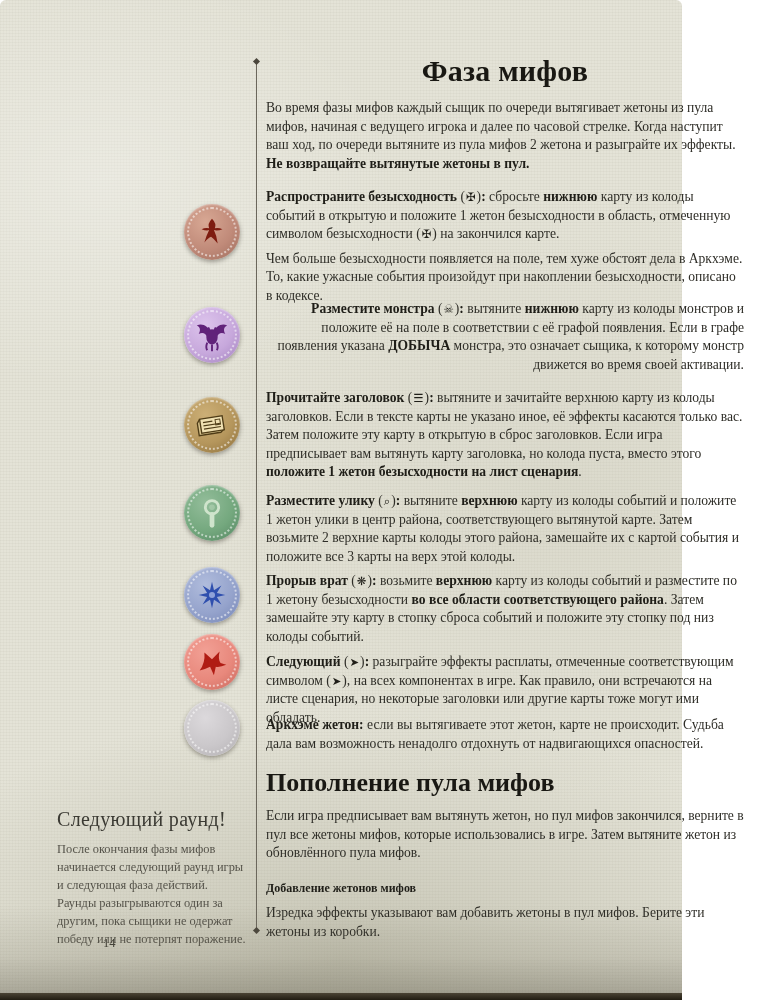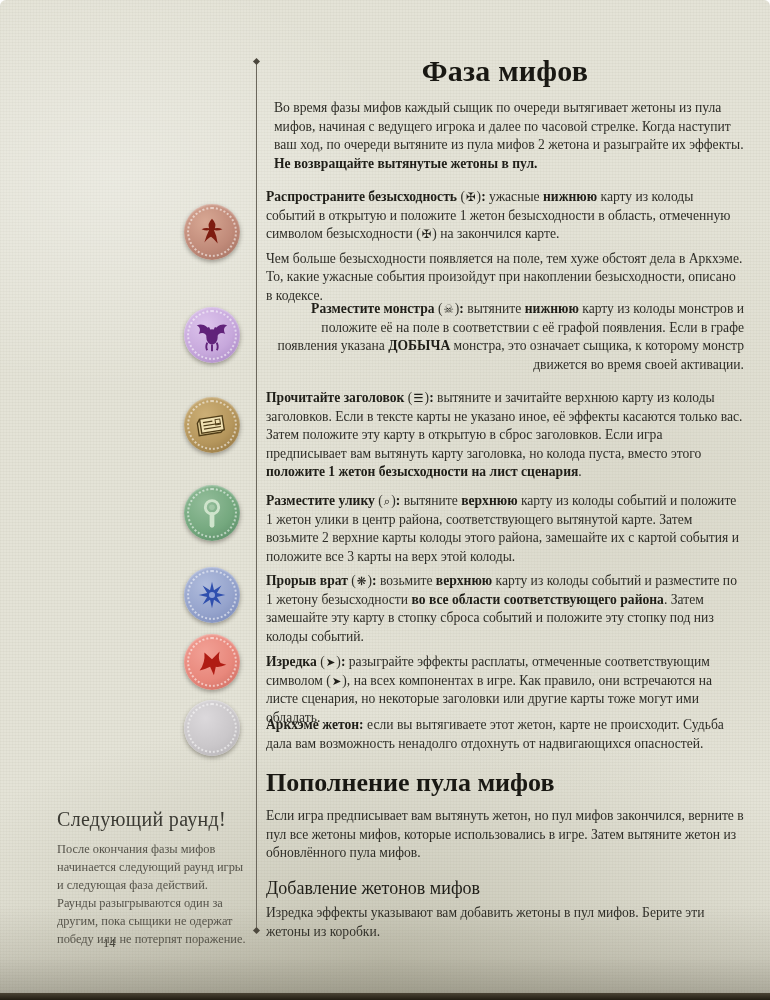--- a/index.html
+++ b/index.html
@@ -1,17 +1,17 @@
 <!DOCTYPE html>
 <html lang="ru"><head>
 <meta charset="utf-8">
 <style>
   html,body{margin:0;padding:0;}
   body{width:770px;height:1000px;overflow:hidden;font-family:"Liberation Serif","DejaVu Serif",serif;}
-  .page{position:relative;width:770px;height:1000px;
+  .page{position:relative;width:682px;height:1000px;
     background-color:#e4e3d7;
     background-image:
       radial-gradient(ellipse 420px 300px at 15% 18%, rgba(255,255,255,.28), transparent 70%),
       radial-gradient(ellipse 520px 420px at 82% 50%, rgba(196,194,176,.30), transparent 72%),
       radial-gradient(ellipse 640px 320px at 50% 96%, rgba(152,150,127,.38), transparent 78%),
       repeating-linear-gradient(0deg, rgba(120,115,95,.05) 0 1px, transparent 1px 3px),
       repeating-linear-gradient(90deg, rgba(120,115,95,.04) 0 1px, transparent 1px 3px);
     border-radius: 6px;
   }
   .bottom-shade{position:absolute;left:0;right:0;bottom:0;height:95px;pointer-events:none;
@@ -24,21 +24,21 @@
 
   
   .block{position:absolute;left:266px;width:478px;color:#2e2d27;font-size:13.6px;line-height:18.5px;}
   .block p{margin:0 0 6px 0;}
   .block p:last-child{margin-bottom:0;}
   h1.title{position:absolute;left:266px;width:478px;top:54px;margin:0;text-align:center;
     font-size:30px;line-height:34px;font-weight:700;color:#191813;letter-spacing:.2px;}
   .b{font-weight:700;color:#1f1e18;}
   .sym{font-family:"DejaVu Sans",sans-serif;font-size:11.5px;color:#1f1e18;padding:0 1px;}
   h2.rep-title{margin:0 0 9px 0;font-size:26px;line-height:30px;font-weight:700;color:#191813;}
-  h3.sub-title{margin:16px 0 7px 0;font-size:18px;font-weight:400;color:#1f1e18;}
+  h3.sub-title{margin:16px 0 7px 0;font-size:12px;font-weight:700;color:#1f1e18;}
 
   
   .token{position:absolute;width:56px;height:56px;border-radius:50%;
     display:flex;align-items:center;justify-content:center;
     box-shadow:0 2px 4px rgba(40,35,25,.38), inset 0 1px 2px rgba(255,255,255,.4);}
   .token::before{content:"";position:absolute;inset:3px;border-radius:50%;
     border:2px dotted rgba(255,255,255,.55);}
   .token svg{position:relative;width:38px;height:38px;}
   .t-doom{background:radial-gradient(circle at 38% 32%, #d8a894, #c08a79 55%, #9d6c5c);}
   .t-monster{background:radial-gradient(circle at 38% 32%, #ddc4ec, #c7a8dc 55%, #a180bd);}
@@ -102,47 +102,47 @@
       <circle cx="20" cy="20" r="3.2" fill="#8fa2d8"></circle>
     </svg>
   </div>
   <div class="token t-reckoning" style="left:184px;top:634px;">
     <svg viewBox="0 0 40 40">
       <path d="M7 29 Q13 21 12 10 L20 17 L28 9 Q26 17 29 21 L35 23 Q28 26 24 25 L22 34 L18 25 Q12 28 7 29 Z" fill="#b01c14"></path>
     </svg>
   </div>
   <div class="token t-blank" style="left:184px;top:700px;"></div>
 
-  <div class="block" style="top:99px;margin-left:8px;">
+  <div class="block" style="top:99px;">
     <p><span>Во время фазы мифов каждый сыщик по очереди вытягивает жетоны из пула мифов, начиная с ведущего игрока и далее по часовой стрелке. Когда наступит ваш ход, по очереди вытяните из пула мифов 2 жетона и разыграйте их эффекты. </span><span class="b">Не возвращайте вытянутые жетоны в пул.</span></p>
   </div>
 
   <div class="block" style="top:188px;">
-    <p><span class="b">Распространите безысходность</span><span> (</span><span class="sym">✠</span><span>)</span><span class="b">:</span><span> ужасные </span><span class="b">нижнюю</span><span> карту из колоды событий в открытую и положите 1 жетон безысходности в область, отмеченную символом безысходности (</span><span class="sym">✠</span><span>) на закончился карте.</span></p>
+    <p><span class="b">Распространите безысходность</span><span> (</span><span class="sym">✠</span><span>)</span><span class="b">:</span><span> сбросьте </span><span class="b">нижнюю</span><span> карту из колоды событий в открытую и положите 1 жетон безысходности в область, отмеченную символом безысходности (</span><span class="sym">✠</span><span>) на закончился карте.</span></p>
     <p><span>Чем больше безысходности появляется на поле, тем хуже обстоят дела в Аркхэме. То, какие ужасные события произойдут при накоплении безысходности, описано в кодексе.</span></p>
   </div>
 
   <div class="block" style="top:300px;text-align:right;">
     <p><span class="b">Разместите монстра</span><span> (</span><span class="sym">☠</span><span>)</span><span class="b">:</span><span> вытяните </span><span class="b">нижнюю</span><span> карту из колоды монстров и положите её на поле в соответствии с её графой появления. Если в графе появления указана </span><span class="b">ДОБЫЧА</span><span> монстра, это означает сыщика, к которому монстр движется во время своей активации.</span></p>
   </div>
 
   <div class="block" style="top:389px;">
     <p><span class="b">Прочитайте заголовок</span><span> (</span><span class="sym">☰</span><span>)</span><span class="b">:</span><span> вытяните и зачитайте верхнюю карту из колоды заголовков. Если в тексте карты не указано иное, её эффекты касаются только вас. Затем положите эту карту в открытую в сброс заголовков. Если игра предписывает вам вытянуть карту заголовка, но колода пуста, вместо этого </span><span class="b">положите 1 жетон безысходности на лист сценария</span><span>.</span></p>
   </div>
 
   <div class="block" style="top:492px;">
     <p><span class="b">Разместите улику</span><span> (</span><span class="sym">⌕</span><span>)</span><span class="b">:</span><span> вытяните </span><span class="b">верхнюю</span><span> карту из колоды событий и положите 1 жетон улики в центр района, соответствующего вытянутой карте. Затем возьмите 2 верхние карты колоды этого района, замешайте их с картой события и положите все 3 карты на верх этой колоды.</span></p>
   </div>
 
   <div class="block" style="top:572px;">
     <p><span class="b">Прорыв врат</span><span> (</span><span class="sym">❋</span><span>)</span><span class="b">:</span><span> возьмите </span><span class="b">верхнюю</span><span> карту из колоды событий и разместите по 1 жетону безысходности </span><span class="b">во все области соответствующего района</span><span>. Затем замешайте эту карту в стопку сброса событий и положите эту стопку под низ колоды событий.</span></p>
   </div>
 
   <div class="block" style="top:653px;">
-    <p><span class="b">Изредка</span><span> (</span><span class="sym">➤</span><span>)</span><span class="b">:</span><span> разыграйте эффекты расплаты, отмеченные соответствующим символом (</span><span class="sym">➤</span><span>), на всех компонентах в игре. Как правило, они встречаются на листе сценария, но некоторые заголовки или другие карты тоже могут ими обладать.</span></p>
+    <p><span class="b">Следующий</span><span> (</span><span class="sym">➤</span><span>)</span><span class="b">:</span><span> разыграйте эффекты расплаты, отмеченные соответствующим символом (</span><span class="sym">➤</span><span>), на всех компонентах в игре. Как правило, они встречаются на листе сценария, но некоторые заголовки или другие карты тоже могут ими обладать.</span></p>
   </div>
 
   <div class="block" style="top:716px;">
     <p><span class="b">Аркхэме жетон:</span><span> если вы вытягиваете этот жетон, карте не происходит. Судьба дала вам возможность ненадолго отдохнуть от надвигающихся опасностей.</span></p>
   </div>
 
   <div class="block" style="top:768px;">
     <h2 class="rep-title">Пополнение пула мифов</h2>
     <p>Если игра предписывает вам вытянуть жетон, но пул мифов закончился, верните в пул все жетоны мифов, которые использовались в игре. Затем вытяните жетон из обновлённого пула мифов.</p>
     <h3 class="sub-title">Добавление жетонов мифов</h3>

